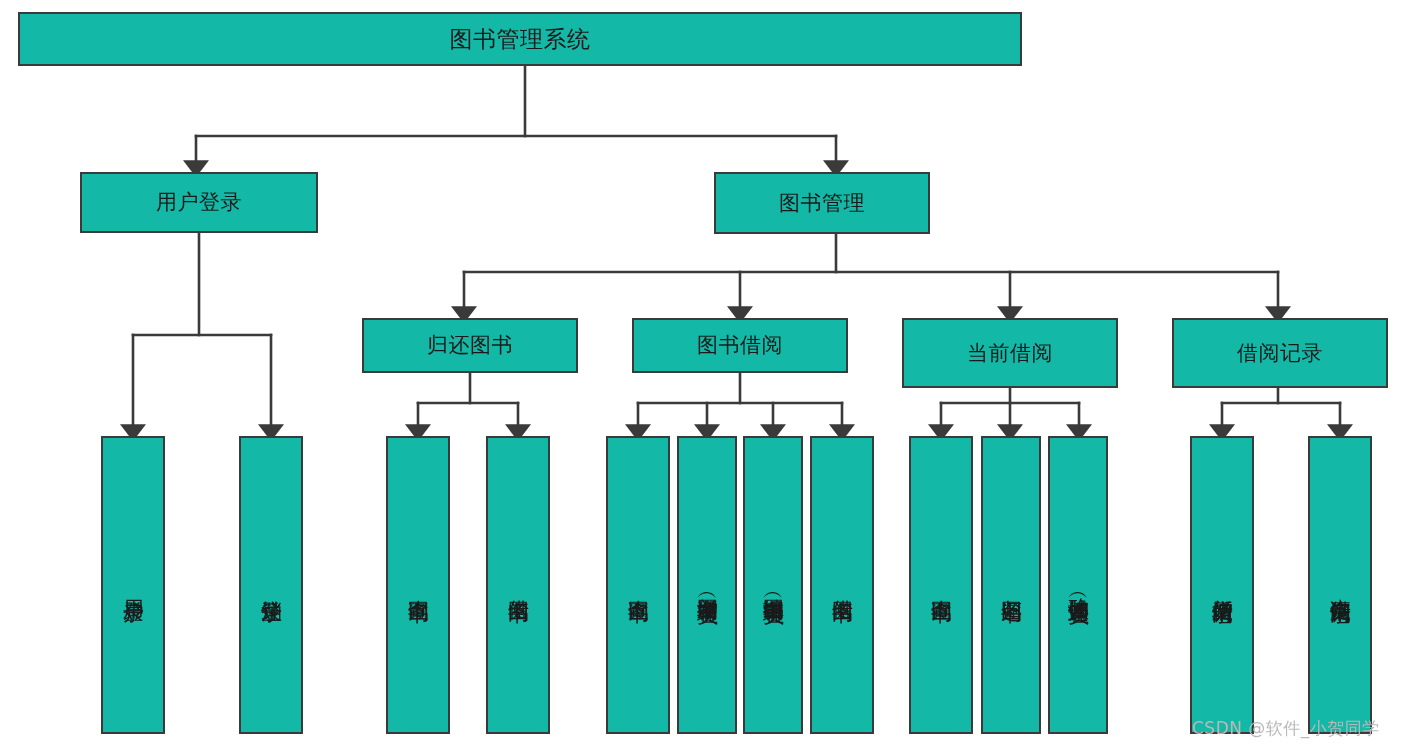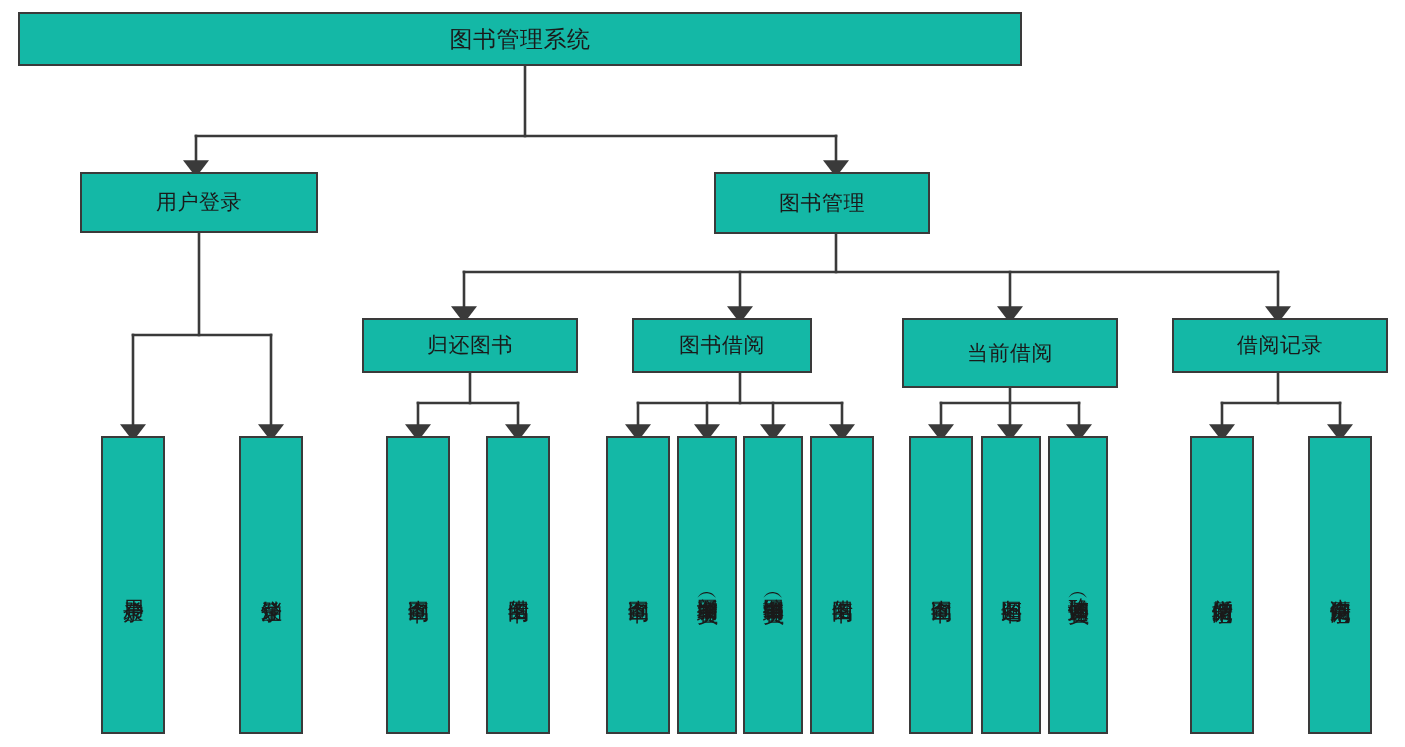--- a/index.html
+++ b/index.html
@@ -129,29 +129,29 @@
   </div>
 
   <div class="node" style="left:714px; top:172px; width:216px; height:62px;">
     <span class="node-label">图书管理</span>
   </div>
 
   <div class="node" style="left:362px; top:318px; width:216px; height:55px;">
     <span class="node-label">归还图书</span>
   </div>
 
-  <div class="node" style="left:632px; top:318px; width:180px; height:55px;">
+  <div class="node" style="left:632px; top:318px; width:216px; height:55px;">
     <span class="node-label">图书借阅</span>
   </div>
 
   <div class="node" style="left:902px; top:318px; width:216px; height:70px;">
     <span class="node-label">当前借阅</span>
   </div>
 
-  <div class="node" style="left:1172px; top:318px; width:216px; height:55px;">
+  <div class="node" style="left:1172px; top:318px; width:216px; height:70px;">
     <span class="node-label">借阅记录</span>
   </div>
 
   <div class="node leaf" style="left:101px; top:436px; width:64px; height:298px;">
     <span class="node-label">用户登录</span>
   </div>
 
   <div class="node leaf" style="left:239px; top:436px; width:64px; height:298px;">
     <span class="node-label">注销登录</span>
   </div>
@@ -193,14 +193,15 @@
   </div>
 
   <div class="node leaf" style="left:1190px; top:436px; width:64px; height:298px;">
     <span class="node-label">新增借阅记录</span>
   </div>
 
   <div class="node leaf" style="left:1308px; top:436px; width:64px; height:298px;">
     <span class="node-label">查询借阅记录</span>
   </div>
 
+  <div class="watermark" style="left:1192px; top:717px;">CSDN @软件_小贺同学</div>
 
 </div>
 
 </body></html>

